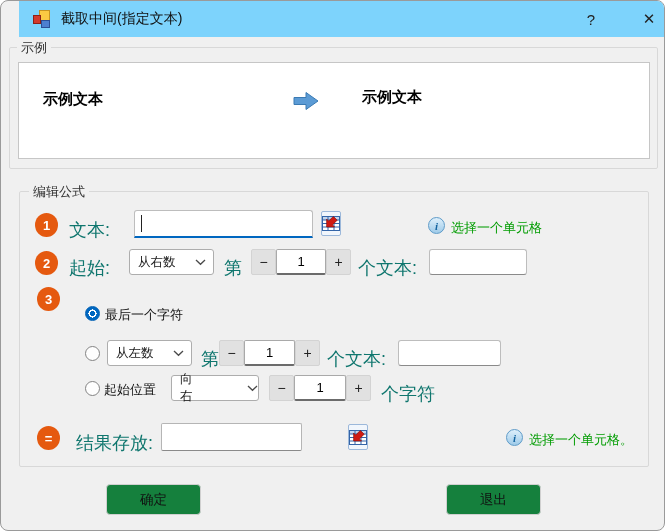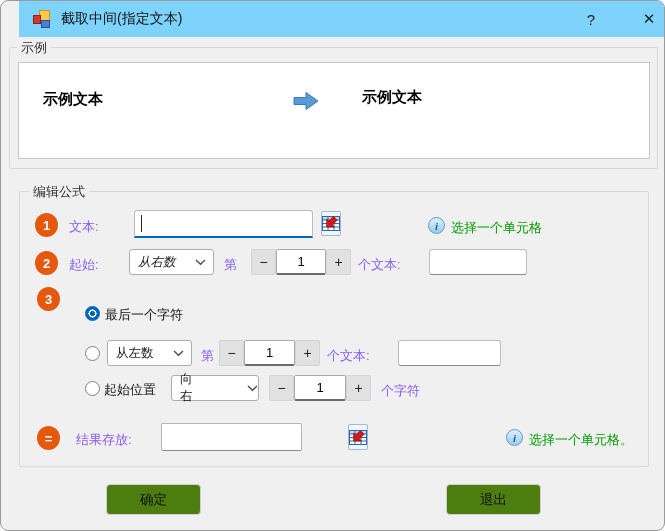--- a/index.html
+++ b/index.html
@@ -30,21 +30,21 @@
   }
   .sample-panel{
     position:absolute; background:#ffffff; border:1px solid #c6c6c6;
   }
   .sample-text{ position:absolute; font-size:15px; font-weight:bold; color:#000; }
   .badge{
     position:absolute; width:23px; height:24px; border-radius:50%;
     background:#e5590f; color:#fff; font-size:13px; font-weight:bold;
     display:flex; align-items:center; justify-content:center;
   }
-  .lbl{ position:absolute; font-size:13px; color:#8b5cf6; white-space:nowrap; }
+  .lbl{ position:absolute; font-size:18px; color:#0f766e; white-space:nowrap; }
   .txt{
     position:absolute; background:#fff; border:1px solid #bdbdbd; border-bottom-color:#8a8a8a;
     border-radius:3px; font-family:"Liberation Sans",sans-serif; font-size:13px; padding:0 6px;
   }
   .focus-wrap{
     position:absolute; display:flex; align-items:stretch; background:#fff;
     border:1px solid #bdbdbd; border-bottom:2px solid #0067c0; border-radius:3px 3px 0 0;
   }
   .focus-wrap .inner-input{
     flex:1; border:none; background:transparent; font-size:13px; padding:0 5px;
@@ -83,21 +83,21 @@
   }
   .radio-lbl{ position:absolute; font-size:13px; color:#111; cursor:pointer; white-space:nowrap; }
   .hint{ position:absolute; font-size:13px; color:#009c00; white-space:nowrap; }
   .info-ic{
     position:absolute; width:17px; height:17px; border-radius:50%;
     background:linear-gradient(#ddeffb,#9fcbe9); border:1px solid #5e9bc8;
     color:#1464a0; font-size:11px; font-weight:bold; font-family:"Liberation Serif",serif;
     display:flex; align-items:center; justify-content:center; font-style:italic;
   }
   .btn{
-    position:absolute; background:#4d7c0f; border:1px solid #d0d0d0; border-radius:4px;
+    position:absolute; background:#15803d; border:1px solid #d0d0d0; border-radius:4px;
     font-size:13.5px; color:#111; cursor:pointer; font-family:"Liberation Sans",sans-serif;
   }
   .chev{ margin-left:6px; flex:none; }
 </style>
 </head>
 <body>
 
 <div class="window">
 
   <div class="titlebar">
@@ -141,21 +141,21 @@
         <line x1="0.5" y1="11" x2="17.5" y2="11" stroke="#3465a8"></line>
         <path d="M13 2 L15.2 4.2 L10.5 8.9 L12.6 11 L4.6 11 L4.6 3 L6.7 5.1 L11.2 0.5 Z" fill="#d01a12" stroke="#7d0b06" stroke-width="0.6"></path>
       </svg>
     </button>
   </div>
   <div class="info-ic" style="left:427px;top:216px;">i</div>
   <span class="hint" style="left:450px;top:218px;">选择一个单元格</span>
 
   <div class="badge" style="left:34px;top:250px;">2</div>
   <span class="lbl" style="left:68px;top:255px;">起始:</span>
-  <div class="ddl" style="left:128px;top:248px;width:85px;height:26px;font-style:italic;">
+  <div class="ddl" style="left:128px;top:248px;width:85px;height:26px;">
     <span>从右数</span>
     <svg class="chev" width="11" height="7" viewBox="0 0 11 7">
       <polyline points="1,1 5.5,5.3 10,1" stroke="#4a4a4a" stroke-width="1.3" fill="none"></polyline>
     </svg>
   </div>
   <span class="lbl" style="left:223px;top:255px;">第</span>
   <button class="spin-btn" style="left:250px;top:248px;width:25px;height:26px;">−</button>
   <input class="numbox" style="left: 275px; top: 248px; width: 50px; height: 26px;" value="1">
   <button class="spin-btn" style="left:325px;top:248px;width:25px;height:26px;">+</button>
   <span class="lbl" style="left:357px;top:255px;">个文本:</span>

